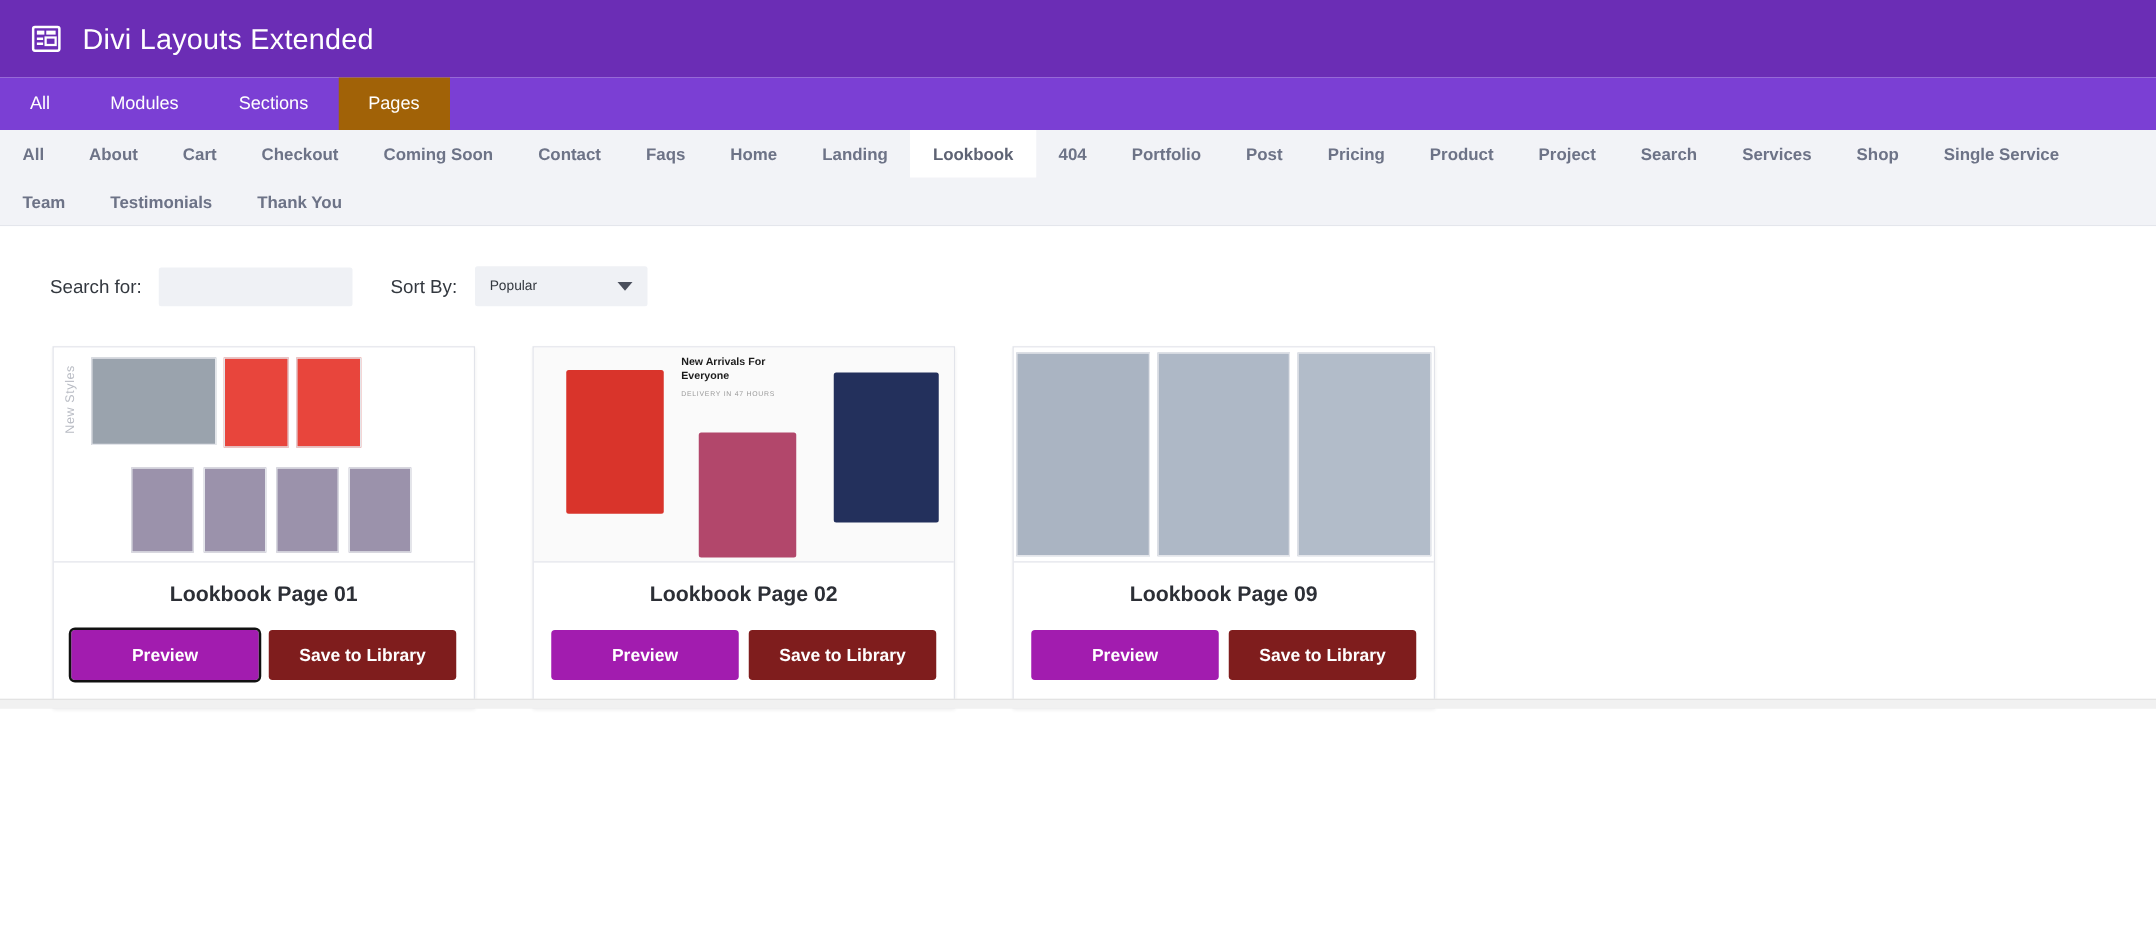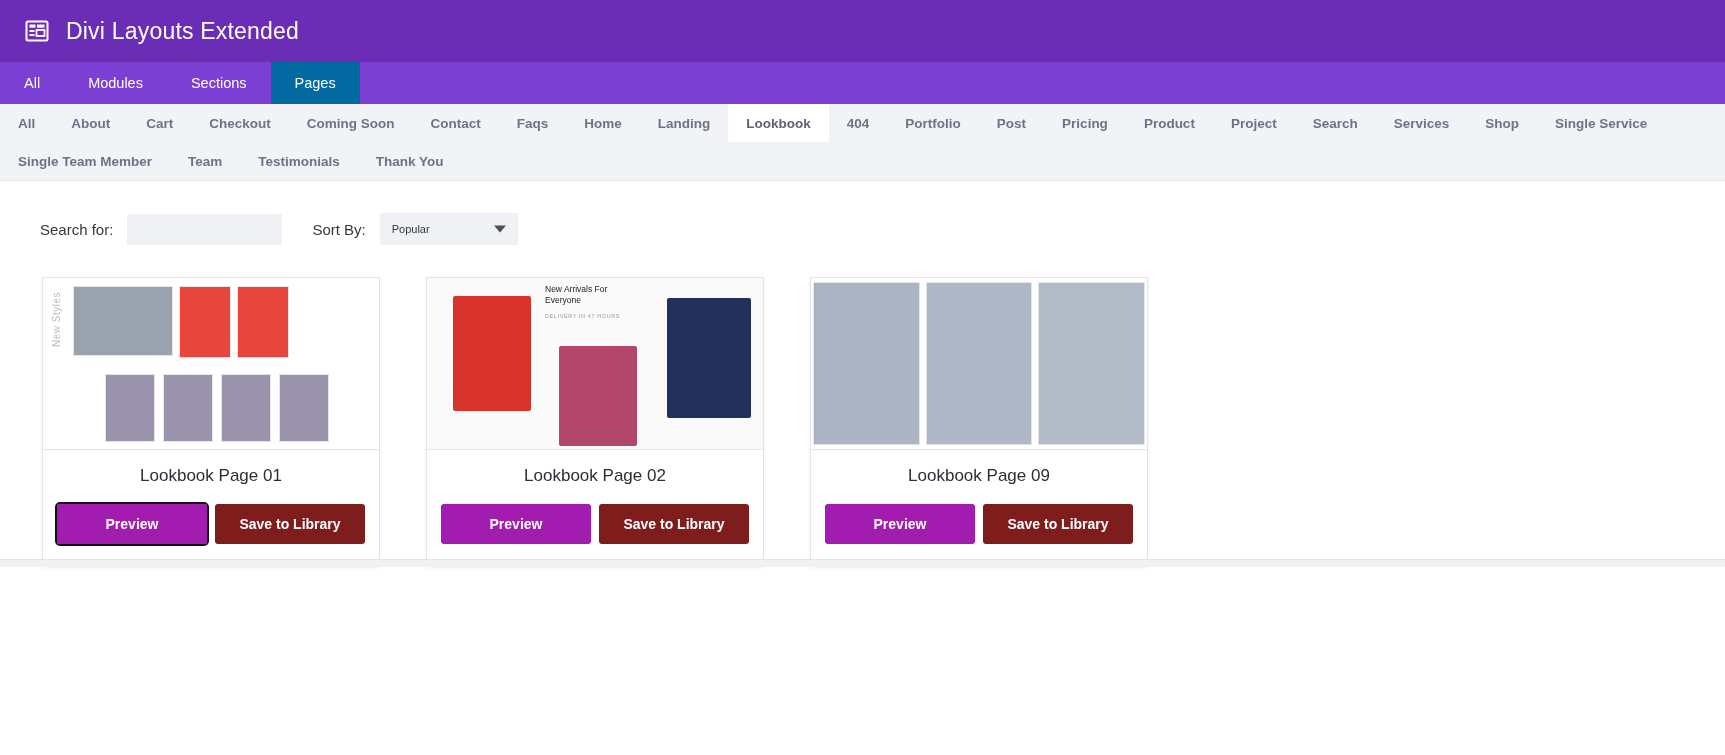--- a/index.html
+++ b/index.html
@@ -41,21 +41,21 @@
     flex: 0 0 auto;
   }
   .tab {
     display: flex; align-items: center;
     padding: 0 24px;
     color: #ffffff;
     font-size: 14.5px;
     cursor: pointer;
     user-select: none;
   }
-  .tab.active { background: #0369a1; }
+  .tab.active { background: #a16207; }
 
   
   .subnav {
     background: #F2F3F7;
     flex: 0 0 auto;
     padding: 0 0 0 0;
     border-bottom: 1px solid #E4E6EC;
   }
   .subnav-row {
     display: flex;
@@ -156,21 +156,21 @@
     position: relative;
     background: #fff;
   }
   .card-body {
     padding: 16px 14px 22px 14px;
     display: flex; flex-direction: column;
     align-items: center;
   }
   .card-title {
     font-size: 17px;
-    font-weight: normal;
+    font-weight: bold;
     color: #2C2F36;
     margin-bottom: 18px;
   }
   .card-actions { display: flex; gap: 8px; width: 100%; }
   .btn {
     flex: 1;
     height: 40px;
     border: none;
     border-radius: 3px;
     color: #ffffff;
@@ -189,21 +189,21 @@
   .t1-vert {
     position:absolute; left:-2px; top: 6px;
     writing-mode: vertical-rl; transform: rotate(180deg);
     font-size: 10px; color:#B9BCC4; letter-spacing:.5px;
   }
   .t1-row2 { display:flex; gap:8px; margin-top: 14px; padding-left: 52px;}
   .ph { background:#cfd3db; border:1px solid #e3e5ea; }
 
   .t2 { height:100%; background:#FAFAFA; display:flex; padding: 6px 10px; gap: 8px; }
   .t2-col { flex:1; position:relative; }
-  .t2-head { font-size: 8.5px; font-weight:normal; color:#1c1c1c; line-height:1.25; }
+  .t2-head { font-size: 8.5px; font-weight:bold; color:#1c1c1c; line-height:1.25; }
   .t2-sub { font-size: 5.5px; color:#9a9a9a; margin-top: 8px; letter-spacing:.6px;}
 
   .t3 { height:100%; display:flex; gap:6px; padding: 4px 2px; background:#fff; }
   .t3 .ph { flex:1; }
 
   .scrollbar-bottom {
     position:absolute; left:0; bottom:0; width:100%; height:8px;
     background:#F1F1F1; border-top:1px solid #E3E3E3;
   }
 </style>
@@ -298,23 +298,20 @@
           <span>Services</span>
         </div>
       <div class="subitem">
           <span>Shop</span>
         </div>
       <div class="subitem">
           <span>Single Service</span>
         </div>
     </div>
     <div class="subnav-row row2">
-      <div class="subitem">
-          <span>Single Team Member</span>
-        </div>
       <div class="subitem">
           <span>Team</span>
         </div>
       <div class="subitem">
           <span>Testimonials</span>
         </div>
       <div class="subitem">
           <span>Thank You</span>
         </div>
     </div>

